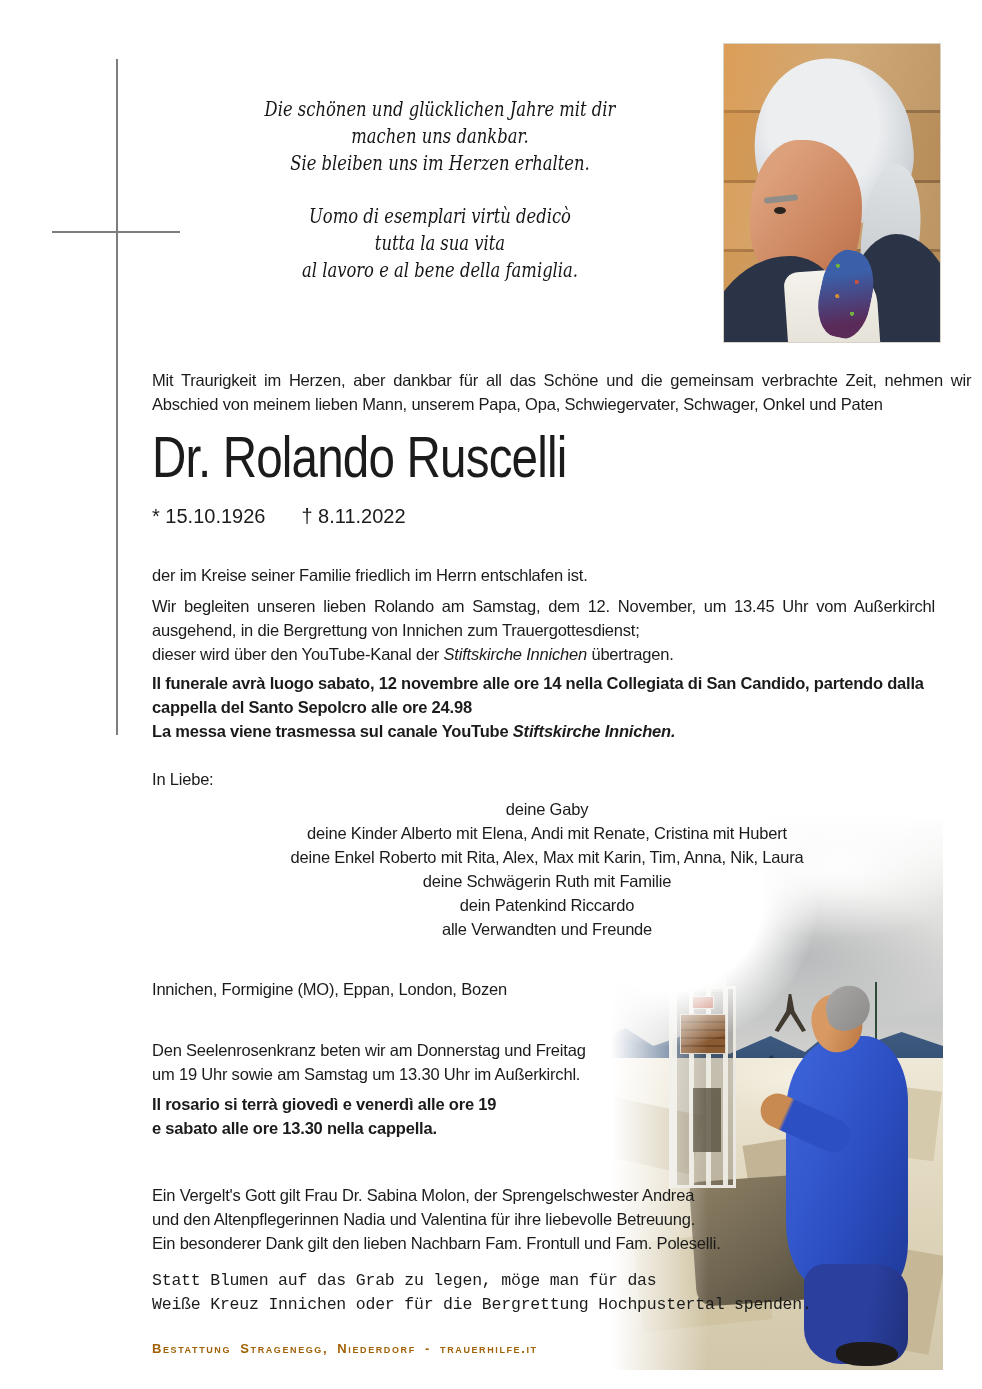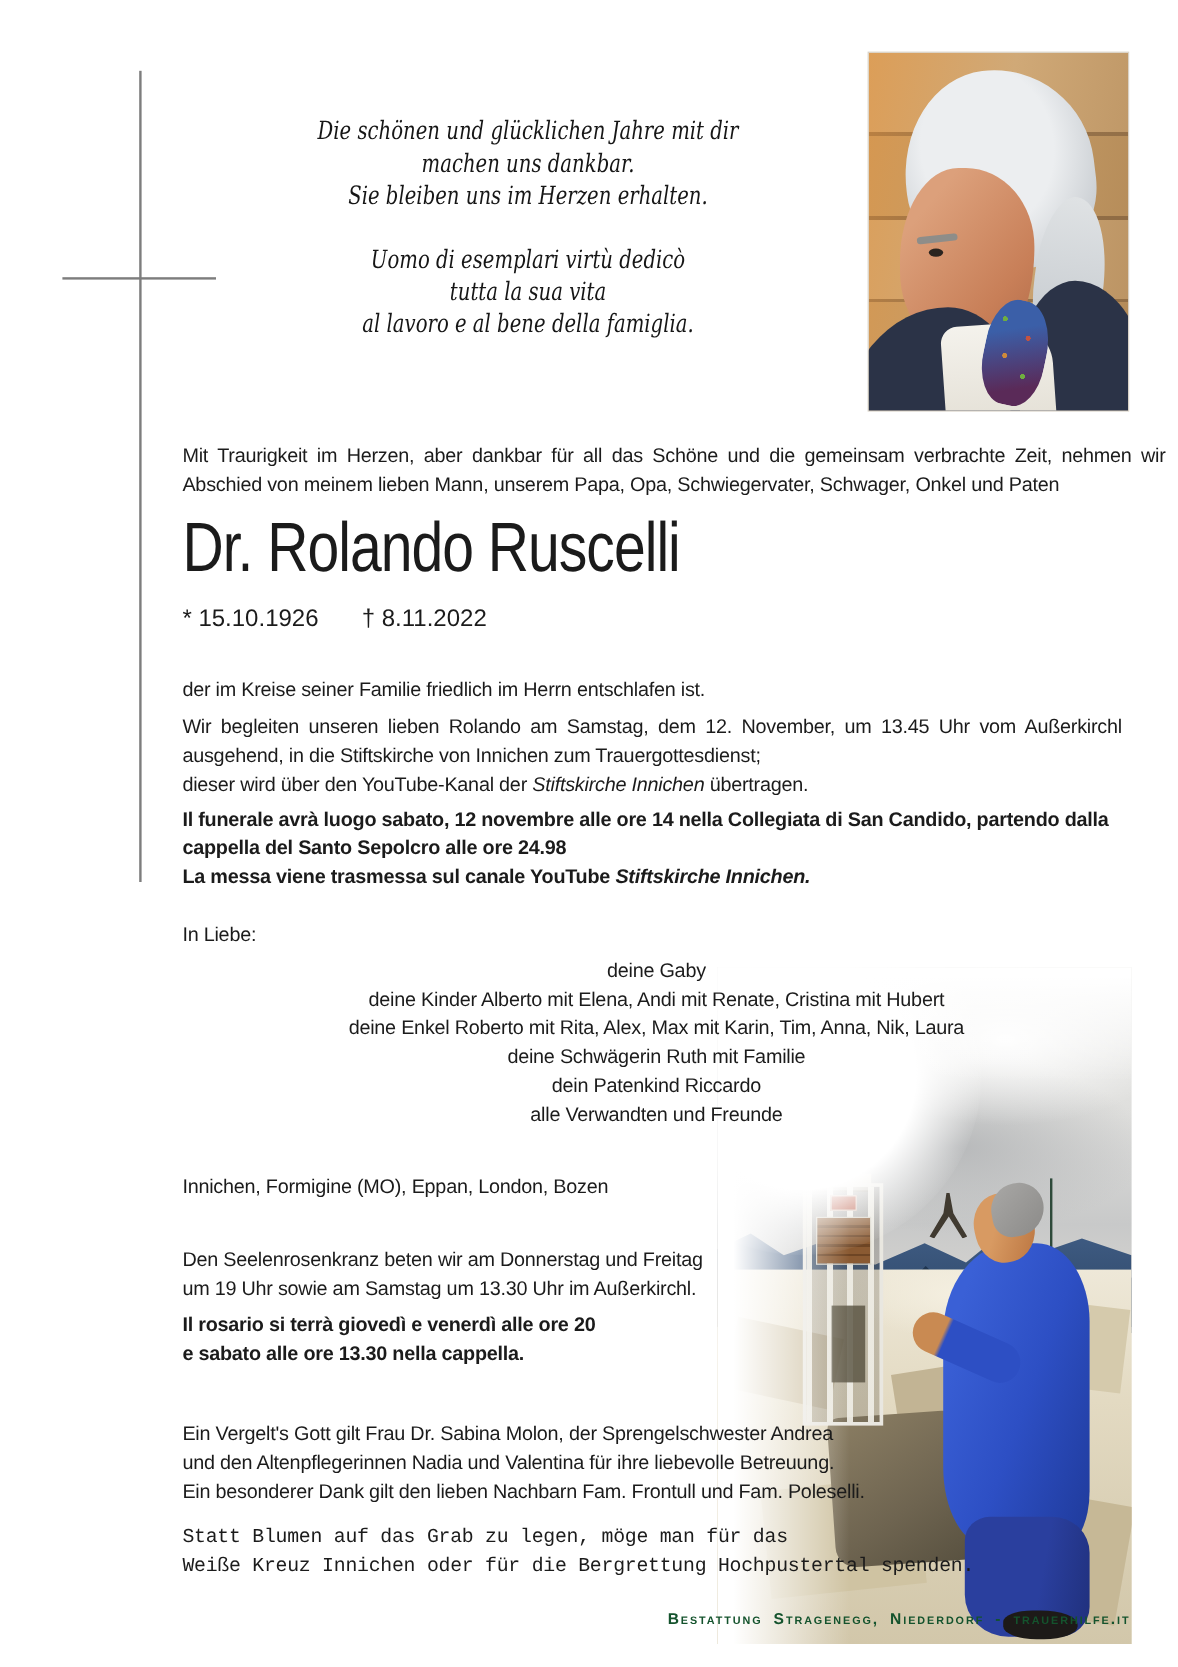--- a/index.html
+++ b/index.html
@@ -70,21 +70,21 @@
   .p-ents  { top:563px; }
   .p-begl  { top:594px; }
   .p-fune  { top:671px; }
   .inliebe { top:767px; }
   .mourn   { top:797px;text-align:center; }
   .places  { top:977px; }
   .ros-de  { top:1038px; }
   .ros-it  { top:1092px; }
   .thanks  { top:1183px; }
   .donat   { top:1269px;font-family:Liberation Mono, monospace; }
-  .footer  { top:1341px; text-align:right; font-size:13px; font-weight:bold; color:#14532d;
+  .footer  { top:1341px; text-align:left; font-size:13px; font-weight:bold; color:#a16207;
              font-variant:small-caps; letter-spacing:1.6px; word-spacing:4px; }
 
   
   .mountain {
     position:absolute; left:598px; top:806px; width:345px; height:564px; overflow:hidden; z-index:1;
     background:
       radial-gradient(circle 70px at 45px 115px, rgba(120,176,216,.9), rgba(120,176,216,0) 75%),
       radial-gradient(ellipse 180px 90px at 240px 60px, rgba(255,255,255,.95), rgba(255,255,255,0) 80%),
       radial-gradient(ellipse 160px 70px at 90px 30px, rgba(250,250,250,.95), rgba(250,250,250,0) 80%),
       radial-gradient(ellipse 200px 90px at 200px 150px, rgba(176,178,180,.8), rgba(176,178,180,0) 80%),
@@ -215,21 +215,21 @@
     <div class="blk dates">
       <span class="birth">* 15.10.1926</span><span class="death">† 8.11.2022</span>
     </div>
 
     <div class="blk p-ents">
       <div class="line">der im Kreise seiner Familie friedlich im Herrn entschlafen ist.</div>
     </div>
 
     <div class="blk p-begl">
       <div class="line stretch">Wir begleiten unseren lieben Rolando am Samstag, dem 12. November, um 13.45 Uhr vom Außerkirchl</div>
-      <div class="line">ausgehend, in die Stiftskirche von Innichen zum Trauergottesdienst;</div>
+      <div class="line">ausgehend, in die Bergrettung von Innichen zum Trauergottesdienst;</div>
       <div class="line"><span>dieser wird über den YouTube-Kanal der </span><span class="i">Stiftskirche Innichen</span><span> übertragen.</span></div>
     </div>
 
     <div class="blk p-fune b">
       <div class="line">Il funerale avrà luogo sabato, 12 novembre alle ore 14 nella Collegiata di San Candido, partendo dalla</div>
       <div class="line">cappella del Santo Sepolcro alle ore 24.98</div>
       <div class="line"><span>La messa viene trasmessa sul canale YouTube </span><span class="i">Stiftskirche Innichen.</span></div>
     </div>
 
     <div class="blk inliebe">
@@ -248,21 +248,21 @@
     <div class="blk places">
       <div class="line">Innichen, Formigine (MO), Eppan, London, Bozen</div>
     </div>
 
     <div class="blk ros-de">
       <div class="line">Den Seelenrosenkranz beten wir am Donnerstag und Freitag</div>
       <div class="line">um 19 Uhr sowie am Samstag um 13.30 Uhr im Außerkirchl.</div>
     </div>
 
     <div class="blk ros-it b">
-      <div class="line">Il rosario si terrà giovedì e venerdì alle ore 20</div>
+      <div class="line">Il rosario si terrà giovedì e venerdì alle ore 19</div>
       <div class="line">e sabato alle ore 13.30 nella cappella.</div>
     </div>
 
     <div class="blk thanks">
       <div class="line">Ein Vergelt's Gott gilt Frau Dr. Sabina Molon, der Sprengelschwester Andrea</div>
       <div class="line">und den Altenpflegerinnen Nadia und Valentina für ihre liebevolle Betreuung.</div>
       <div class="line">Ein besonderer Dank gilt den lieben Nachbarn Fam. Frontull und Fam. Poleselli.</div>
     </div>
 
     <div class="blk donat">

